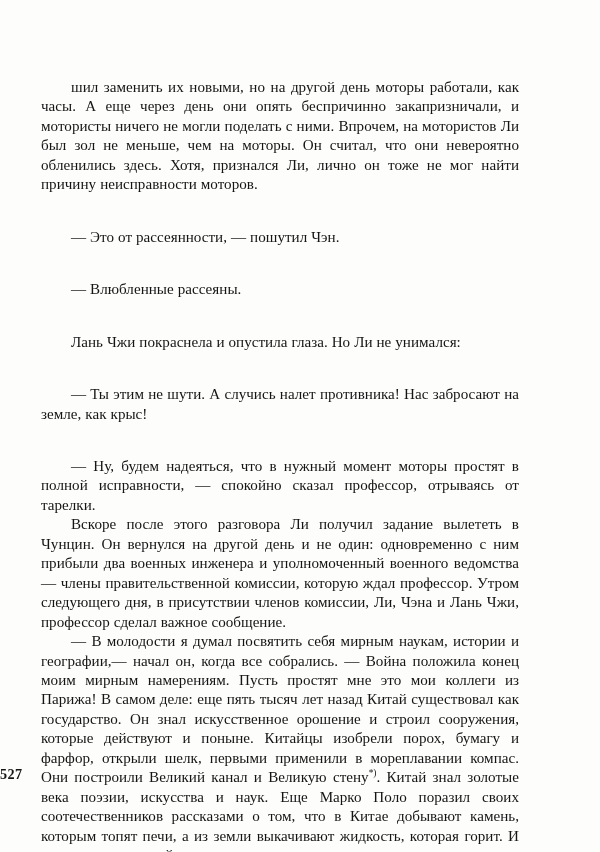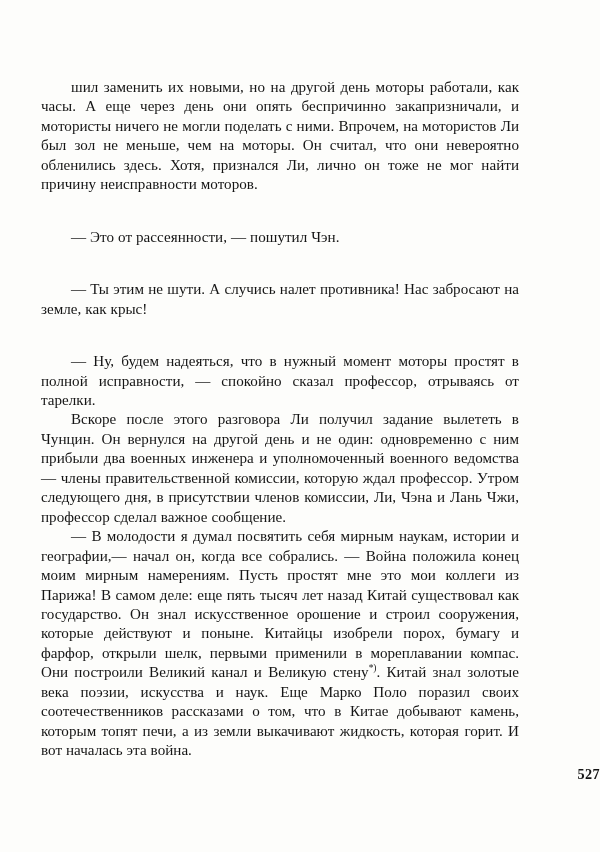--- a/index.html
+++ b/index.html
@@ -62,40 +62,42 @@
     font-style: italic;
     font-size: 13.6px;
     line-height: 18.6px;
     color: #151515;
   }
   .folio {
     position: absolute;
     top: 766px;
     left: 0;
     width: 600px;
-    text-align: right;
+    text-align: left;
     font-size: 14.2px;
     font-weight: bold;
     letter-spacing: 0.4px;
     color: #151515;
   }
 </style>
 </head>
 <body>
 
 <div class="page">
 
   <div class="text-block">
 
     <p class="para">шил заменить их новыми, но на другой день моторы работали, как часы. А еще через день они опять беспричинно закапризничали, и мотористы ничего не могли поделать с ними. Впрочем, на мотористов Ли был зол не меньше, чем на моторы. Он считал, что они невероятно обленились здесь. Хотя, признался Ли, лично он тоже не мог найти причину неисправности моторов.</p>
 
     <p class="para dialog">— Это от рассеянности, — пошутил Чэн.</p>
 
 
+    <p class="para dialog">— Влюбленные рассеяны.</p>
 
+    <p class="para dialog">Лань Чжи покраснела и опустила глаза. Но Ли не унимался:</p>
 
     <p class="para dialog">— Ты этим не шути. А случись налет противника! Нас забросают на земле, как крыс!</p>
 
     <p class="para dialog">— Ну, будем надеяться, что в нужный момент моторы простят в полной исправности, — спокойно сказал профессор, отрываясь от тарелки.</p>
 
     <p class="para">Вскоре после этого разговора Ли получил задание вылететь в Чунцин. Он вернулся на другой день и не один: одновременно с ним прибыли два военных инженера и уполномоченный военного ведомства — члены правительственной комиссии, которую ждал профессор. Утром следующего дня, в присутствии членов комиссии, Ли, Чэна и Лань Чжи, профессор сделал важное сообщение.</p>
 
     <p class="para"><span>— В молодости я думал посвятить себя мирным наукам, истории и географии,— начал он, когда все собрались. — Война положила конец моим мирным намерениям. Пусть простят мне это мои коллеги из Парижа! В самом деле: еще пять тысяч лет назад Китай существовал как государство. Он знал искусственное орошение и строил сооружения, которые действуют и поныне. Китайцы изобрели порох, бумагу и фарфор, открыли шелк, первыми применили в мореплавании компас. Они построили Великий канал и Великую стену</span><span class="sup">*)</span><span>. Китай знал золотые века поэзии, искусства и наук. Еще Марко Поло поразил своих соотечественников рассказами о том, что в Китае добывают камень, которым топят печи, а из земли выкачивают жидкость, которая горит. И вот началась эта война.</span></p>
 
   </div>

